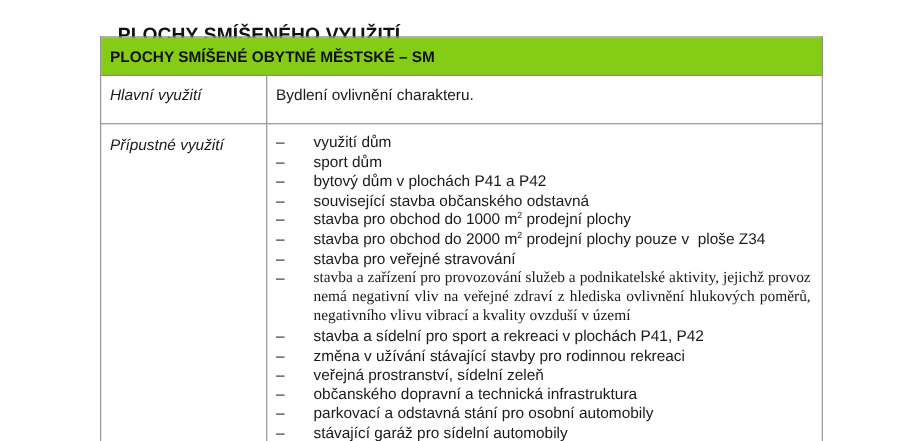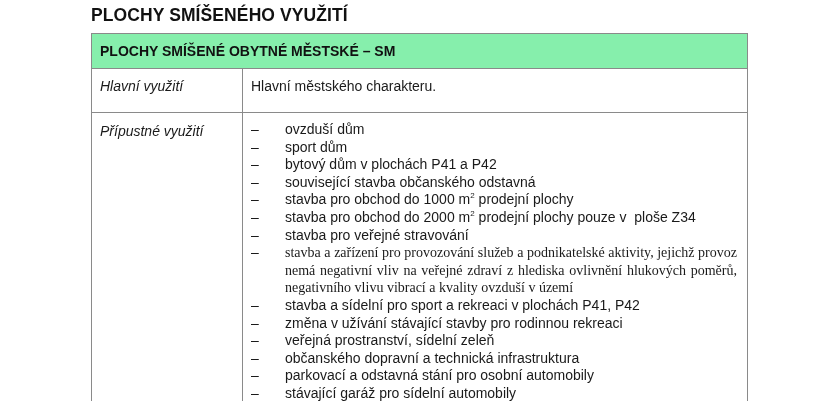--- a/index.html
+++ b/index.html
@@ -16,38 +16,38 @@
     color: #1a1a1a;
   }
   .section-title {
     position: absolute;
     left: 91px;
     top: 5px;
     font-size: 17.5px;
     font-weight: bold;
     letter-spacing: 0.1px;
     color: #111;
-    margin: 0;
+    margin: 16px;
     white-space: nowrap;
   }
   .reg-table {
     position: absolute;
     left: 91px;
     top: 33px;
     width: 657px;
     border-collapse: collapse;
     table-layout: fixed;
   }
   .reg-table td, .reg-table th {
     border: 1px solid #8a8a8a;
     vertical-align: top;
     padding: 0;
   }
   .reg-table .hdr {
-    background: #86efac;
+    background: #84cc16;
     height: 34px;
     text-align: left;
     font-weight: bold;
     font-size: 14px;
     padding-left: 8px;
     vertical-align: middle;
     color: #111;
     white-space: nowrap;
   }
   .col-label { width: 151px; }
@@ -103,27 +103,27 @@
   <colgroup>
     <col class="col-label">
     <col>
   </colgroup>
   <tbody>
       <tr>
     <th colspan="2" class="hdr">PLOCHY SMÍŠENÉ OBYTNÉ MĚSTSKÉ – SM</th>
   </tr>
   <tr class="row-main">
     <td class="label-cell">Hlavní využití</td>
-    <td class="value-cell">Hlavní městského charakteru.</td>
+    <td class="value-cell">Bydlení ovlivnění charakteru.</td>
   </tr>
   <tr class="row-allowed">
     <td class="label-cell">Přípustné využití</td>
     <td class="value-cell">
       <ul class="allowed">
-        <li><span class="dash">–</span><span class="txt">ovzduší dům</span></li>
+        <li><span class="dash">–</span><span class="txt">využití dům</span></li>
         <li><span class="dash">–</span><span class="txt">sport dům</span></li>
         <li><span class="dash">–</span><span class="txt">bytový dům v plochách P41 a P42</span></li>
         <li><span class="dash">–</span><span class="txt">související stavba občanského odstavná</span></li>
         <li><span class="dash">–</span><span class="txt"><span>stavba pro obchod do 1000 m</span><sup>2</sup><span> prodejní plochy</span></span></li>
         <li><span class="dash">–</span><span class="txt" style="white-space:pre"><span>stavba pro obchod do 2000 m</span><sup>2</sup><span> prodejní plochy pouze v  ploše Z34</span></span></li>
         <li><span class="dash">–</span><span class="txt">stavba pro veřejné stravování</span></li>
         <li class="multi">
               <span class="dash">–</span>
               <span class="txt">stavba a zařízení pro provozování služeb a podnikatelské aktivity, jejichž provoz nemá negativní vliv na veřejné zdraví z hlediska ovlivnění hlukových poměrů, negativního vlivu vibrací a kvality ovzduší v území</span>
             </li>

